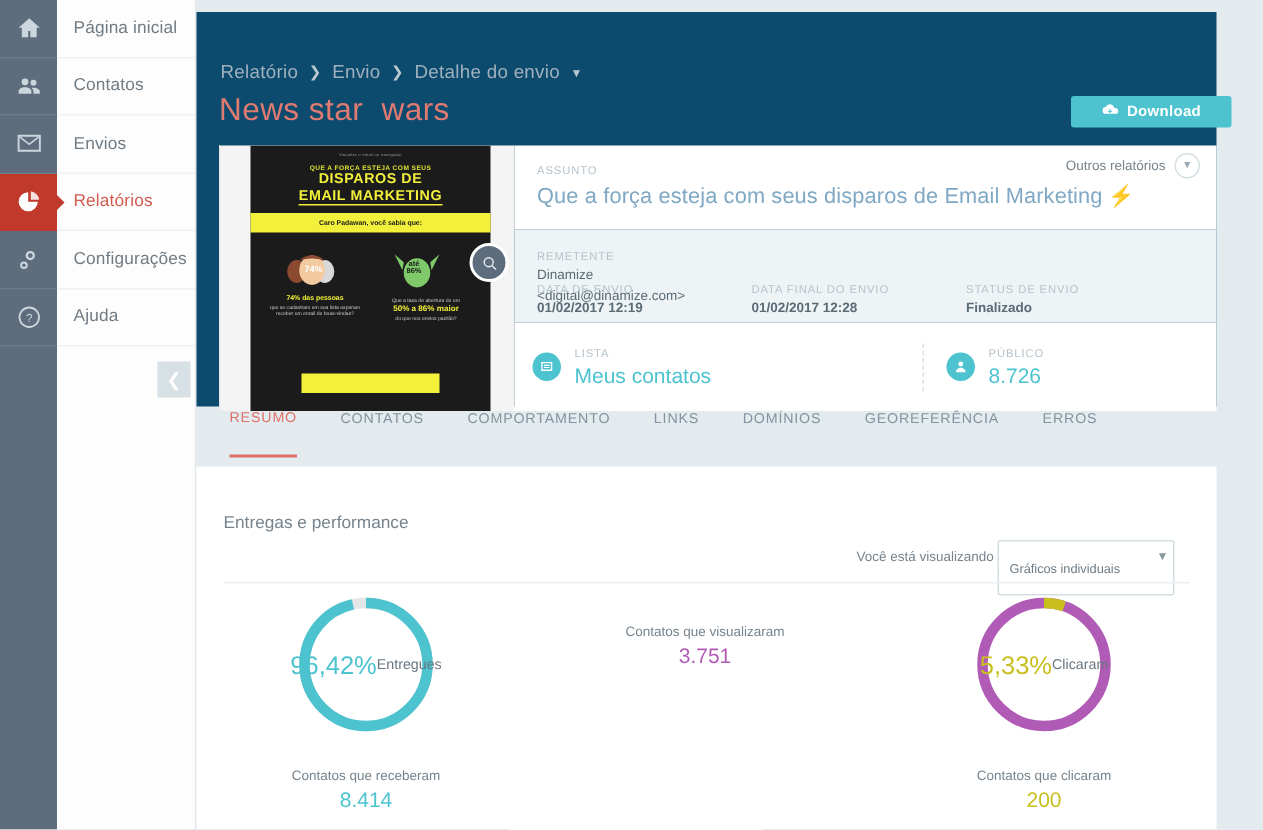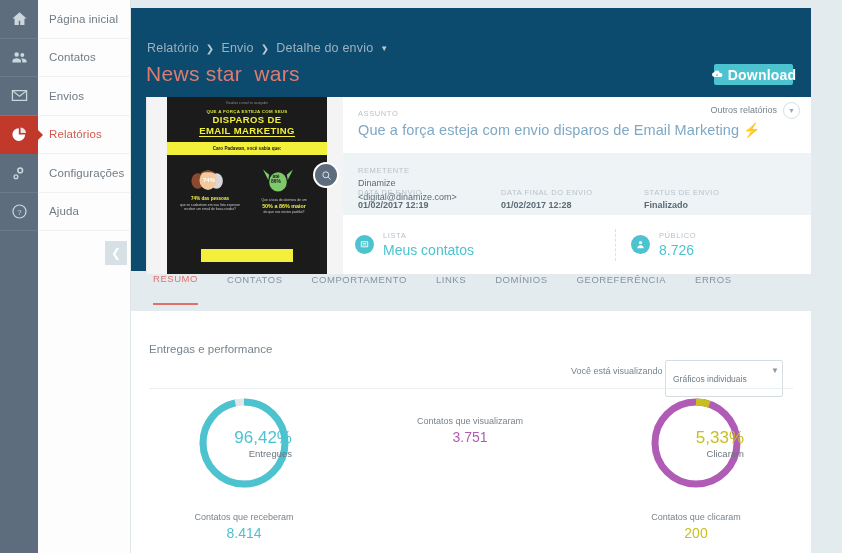--- a/index.html
+++ b/index.html
@@ -39,23 +39,23 @@
 
   .breadcrumb { position:absolute; left:16px; top:33px; font-size:12.5px; color:#9fb1bd;
       display:flex; align-items:center; gap:7px; letter-spacing:.2px; }
   .breadcrumb .crumb { cursor:pointer; }
   .breadcrumb .sep { color:#b9c8d1; font-size:10px; }
   .breadcrumb .caret { font-size:8px; color:#b9c8d1; cursor:pointer; }
 
   .page-title { position:absolute; left:15px; top:54px; font-size:21px; color:#e07b72;
       font-weight:400; letter-spacing:.3px; white-space:pre; }
 
-  .download-btn { position:absolute; left:583px; top:56px; width:79px; height:21px;
+  .download-btn { position:absolute; left:583px; top:56px; width:107px; height:21px;
       background:#4cc3cf; color:#fff; border-radius:2px; display:flex; align-items:center;
-      justify-content:center; gap:5px; font-size:14px; font-weight:bold; cursor:pointer;
+      justify-content:center; gap:5px; font-size:10px; font-weight:bold; cursor:pointer;
       letter-spacing:.2px; }
   .download-btn svg { width:12px; height:12px; fill:#fff; }
 
   .thumb { position:absolute; left:15px; top:89px; width:197px; height:177px;
       background:#f4f4f4; overflow:hidden; border-left:1px solid #e8e8e8; }
   .thumb-inner { position:absolute; left:20px; top:0; width:160px; height:177px;
       background:#1b1b1b; }
   .t-pre { font-size:2.6px; color:#9a9a9a; text-align:center; padding-top:5px;
            letter-spacing:.2px; }
   .t-h1 { font-size:4.4px; color:#d8e233; text-align:center; margin-top:4px;
@@ -130,22 +130,22 @@
       font-family:"Liberation Sans", sans-serif; }
   .sel-caret { position:absolute; left:640px; top:55px; font-size:8px; color:#8a98a2;
       pointer-events:none; }
   .hr { position:absolute; left:18px; top:77px; width:644px; height:1px;
       background:#eaeff1; }
 
   .donuts { position:absolute; left:0; top:84px; width:680px; display:flex; }
   .dcol { width:226px; display:flex; flex-direction:column; align-items:center; }
   .ring { position:relative; width:96px; height:96px; }
   .ring svg { transform:rotate(-90deg); }
-  .ring-txt { position:absolute; inset:0; display:flex; flex-direction:column;
-      align-items:flex-end; justify-content:center; }
+  .ring-txt { position:absolute; inset:0; display:flex; flex-direction:row;
+      align-items:center; justify-content:center; }
   .ring-pct { font-size:17px; line-height:19px; }
   .ring-name { font-size:9.5px; color:#6b7780; margin-top:1px; }
   .dfoot { margin-top:21px; text-align:center; }
   .dfoot .cap { font-size:9px; color:#77848d; }
   .dfoot .num { font-size:14px; margin-top:3px; }
 </style>
 </head>
 <body>
 
 <div id="app">
@@ -278,21 +278,21 @@
               <circle cx="10.5" cy="10.5" r="6.5"></circle>
               <path d="M15.5 15.5L21 21"></path>
             </svg>
         </div>
       </div>
 
       <div class="meta">
         <div class="meta-top">
           <div class="lbl">ASSUNTO</div>
           <div class="subject">
-            <span>Que a força esteja com envio disparos de Email Marketing</span>
+            <span>Que a força esteja com seus disparos de Email Marketing</span>
             <span class="bolt">⚡</span>
           </div>
           <div class="outros">Outros relatórios</div>
           <div class="outros-btn">
             <span>▼</span>
           </div>
         </div>
 
         <div class="meta-mid">
           <div class="lbl">REMETENTE</div>

